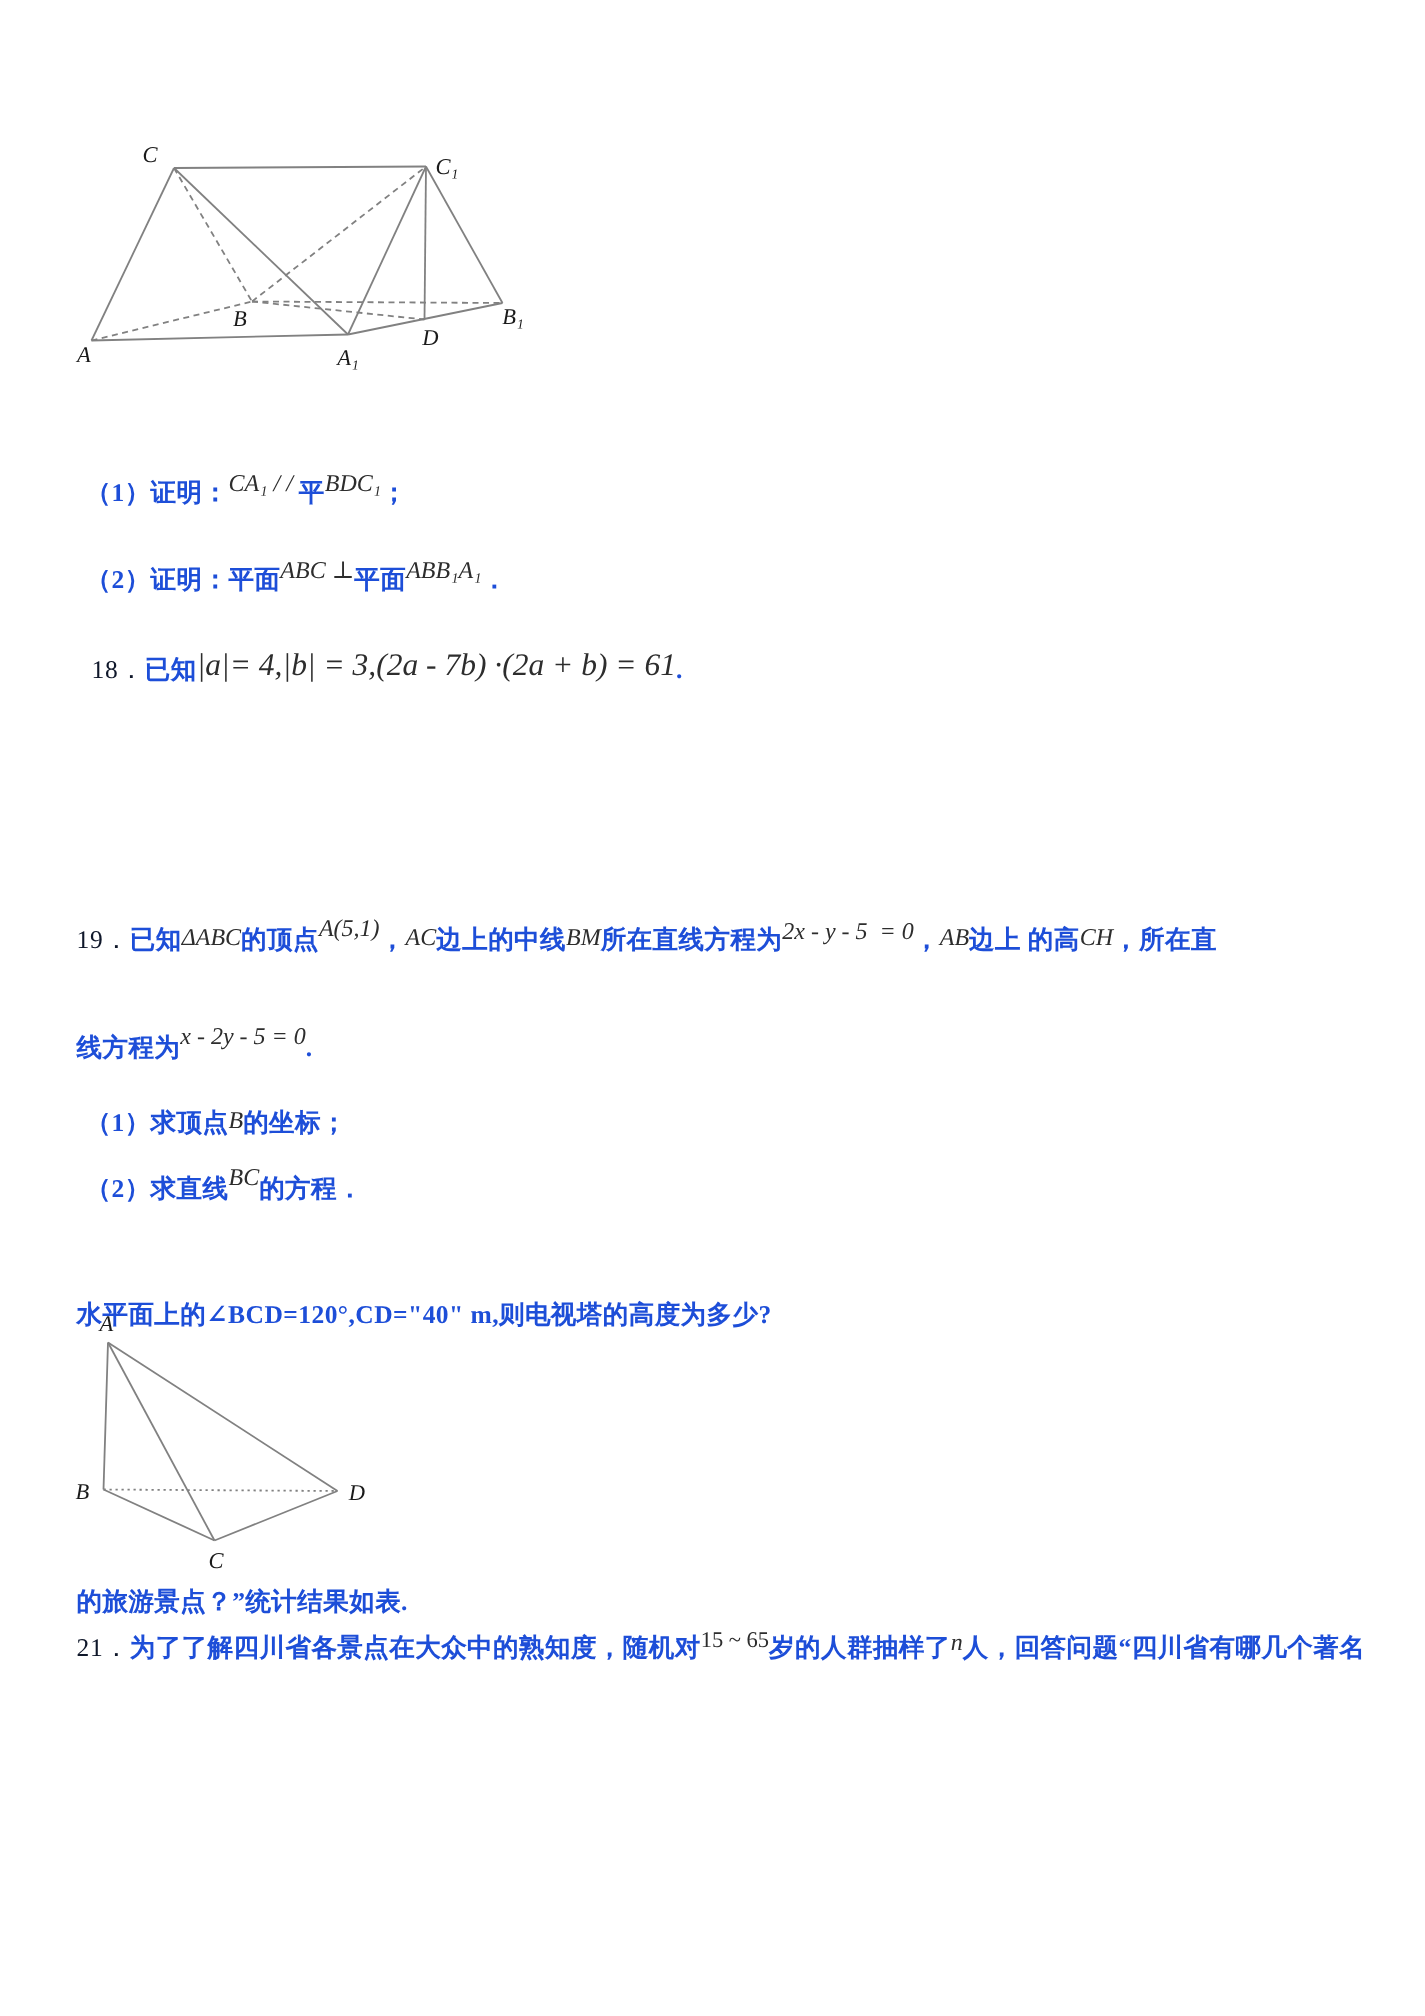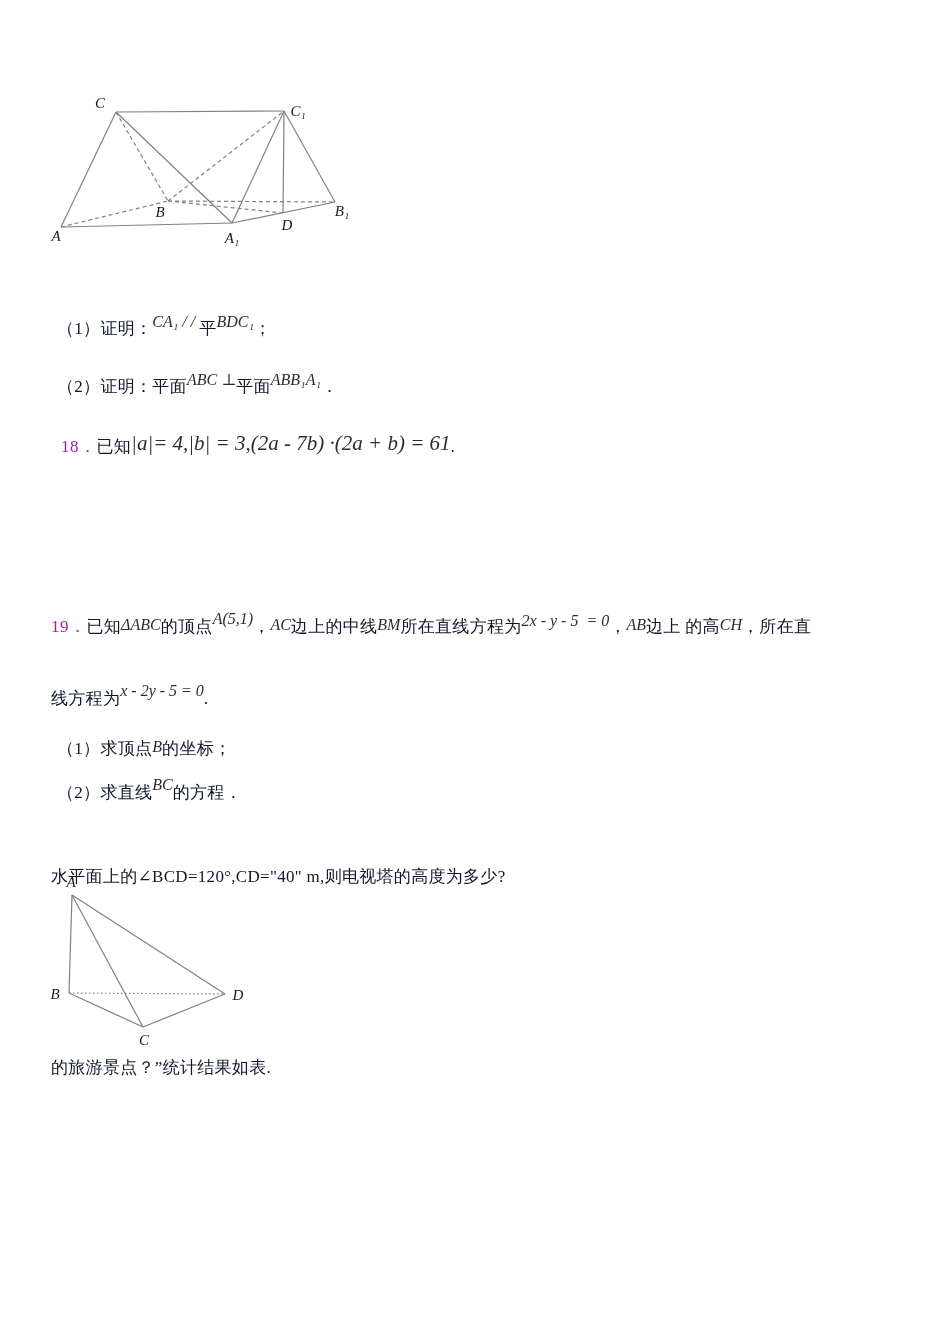--- a/index.html
+++ b/index.html
@@ -2,22 +2,22 @@
 <html><head>
 <meta charset="utf-8">
 <style>
   html,body { margin:0; padding:0; background:#e8e8e8; }
   #page {
     position:relative; width:950px; height:1344px; background:#ffffff;
     margin:0 auto; overflow:hidden;
     font-family:"Liberation Serif","DejaVu Serif",serif; color:#000;
   }
   .ln { position:absolute; white-space:pre; line-height:22px; font-size:17px; }
-  .zh { font-weight:normal; color:#0f172a; letter-spacing:0.3px; }
-  .num { font-weight:normal; color:#a21caf; letter-spacing:0.5px;margin-top:43px; }
+  .zh { font-weight:bold; color:#1d4ed8; letter-spacing:0.3px; }
+  .num { font-weight:normal; color:#0f172a; letter-spacing:0.5px;margin-top:43px; }
   .m  { font-family:"Liberation Serif","DejaVu Serif","DejaVu Sans",serif;
         font-style:italic; font-weight:normal; font-size:16px; color:#2d2d2d;
         position:relative; letter-spacing:0px; }
   .mn { font-style:normal; }           
   .s15 { font-size:15px; }
   .s21 { font-size:21px; }
   .r2 { top:-2px; } .r4 { top:-4px; } .r6 { top:-6px; } .r7 { top:-7px; } .r8 { top:-8px; }
   svg.fig { position:absolute; }
   svg.fig line { stroke:#818181; stroke-width:1.2; fill:none; }
   svg.fig line.dash { stroke-dasharray:4 3; }
@@ -99,17 +99,20 @@
       <line x1="25" y1="119" x2="99" y2="153"></line>
       <line x1="99" y1="153" x2="181" y2="120"></line>
     </g>
     <line class="dot" x1="25" y1="119" x2="181" y2="120"></line>
     <text x="27" y="13">A</text>
     <text x="11" y="125">B</text>
     <text x="100" y="171">C</text>
     <text x="194" y="126">D</text>
   </svg>
 
+  <div class="ln" style="left:34px; top:1066px;">
+    <span class="num">21．</span><span class="zh">为了了解四川省各景点在大众中的熟知度，随机对</span><span class="m mn s15 r6">15 ~ 65</span><span class="zh">岁的人群抽样了</span><span class="m r4">n</span><span class="zh">人，回答问题“四川省有哪几个著名</span>
+  </div>
   <div class="ln" style="left:34px; top:1035px;">
     <span class="zh">的旅游景点？”统计结果如表.</span>
   </div>
 
 </div>
 
 </body></html>

